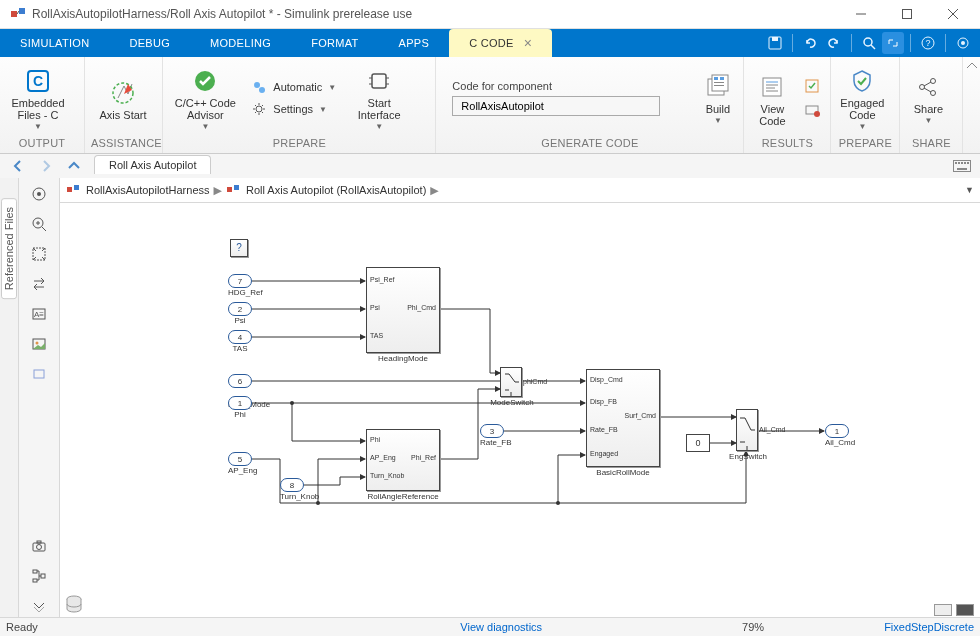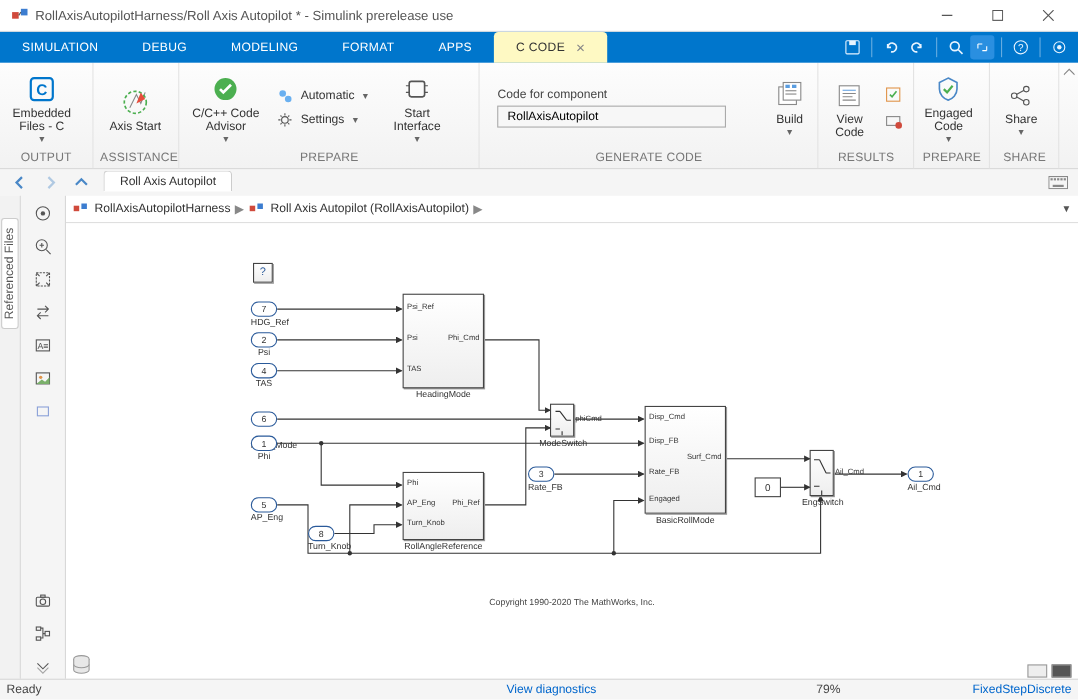--- a/index.html
+++ b/index.html
@@ -582,21 +582,20 @@
           </svg>
         <span class="port" style="position:absolute;left:22px;top:16px">Ail_Cmd</span>
         <div class="blklabel" style="top:42px;left:-14px;width:50px">EngSwitch</div>
       </div>
 
       <div class="blk" style="left:765px;top:221px">
           <div class="outport">1</div>
           <div class="blklabel" style="top:14px">Ail_Cmd</div>
         </div>
 
-      <div style="position:absolute;left:0;right:0;top:340px;text-align:center;font-size:8px;color:#444">Copyright 1990-2020 The MathWorks, Inc.</div>
 
       <div class="dbicon">
           <svg width="20" height="20" viewBox="0 0 20 20">
             <ellipse cx="10" cy="5" rx="7" ry="3" fill="#e8e8e8" stroke="#999"></ellipse>
             <path d="M3 5 L3 15 A7 3 0 0 0 17 15 L17 5" fill="#e8e8e8" stroke="#999"></path>
             <path d="M3 10 A7 3 0 0 0 17 10" fill="none" stroke="#999"></path>
           </svg>
         </div>
 
       <div class="canvas-footer">

